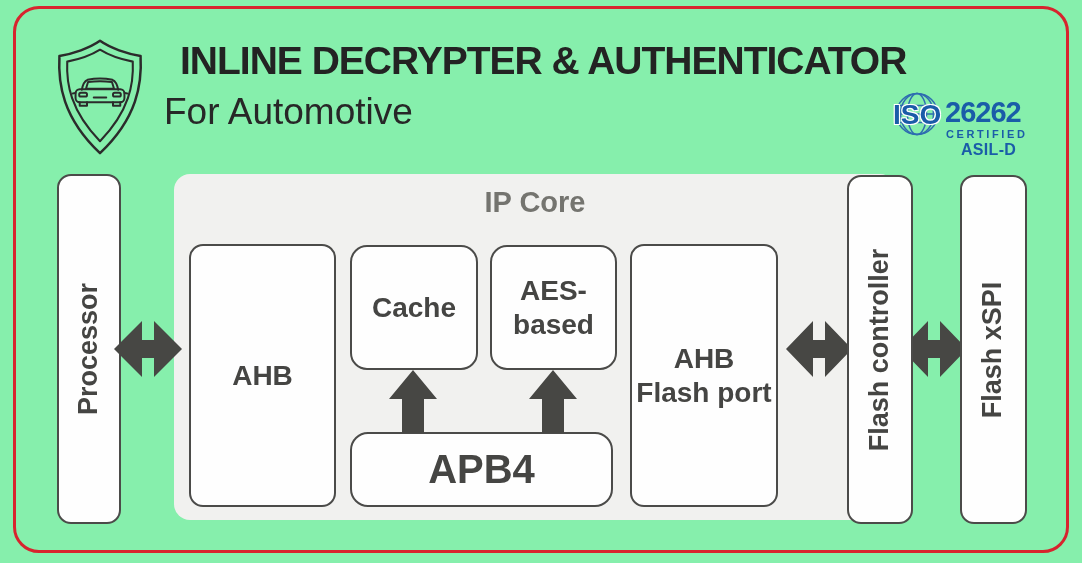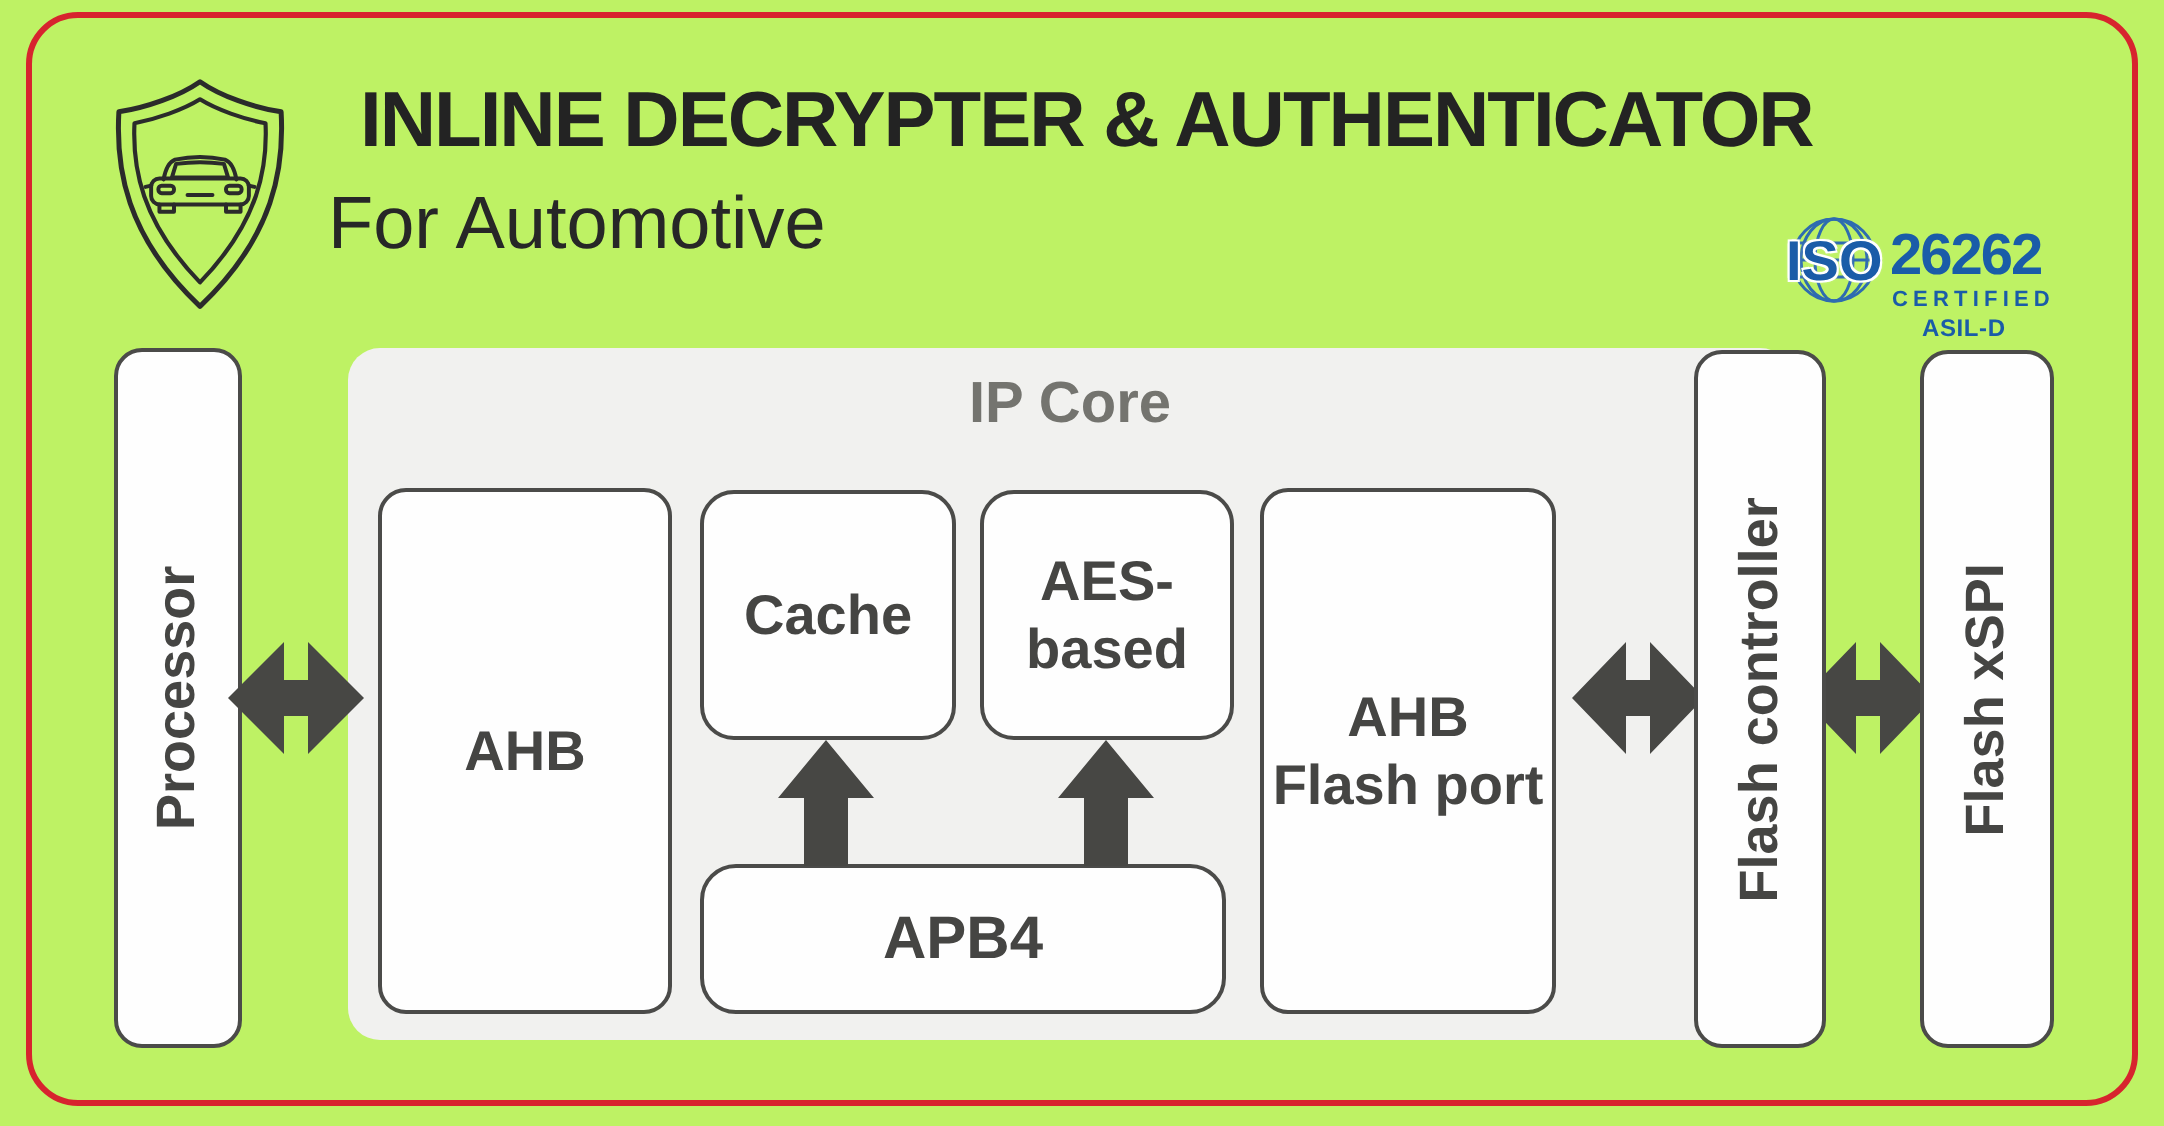--- a/index.html
+++ b/index.html
@@ -1,43 +1,43 @@
 <!DOCTYPE html>
 <html><head>
 <meta charset="utf-8">
 <style>
   html,body{margin:0;padding:0;background:#ffffff;}
   .canvas{
-    position:relative;width:1082px;height:563px;background:#bef264;
+    position:relative;width:1082px;height:563px;background:#86efac;
     font-family:"Liberation Sans","DejaVu Sans",sans-serif;overflow:hidden;
   }
   .frame{
     position:absolute;inset:6px 13px 10px 13px;border:3px solid #d7242e;
     border-radius:26px;pointer-events:none;
   }
   
   .shield{position:absolute;left:48px;top:36px;width:104px;height:122px;}
   .title{
     position:absolute;left:180px;top:40px;font-size:39px;font-weight:800;
     letter-spacing:-1px;color:#232323;white-space:nowrap;line-height:1.1;
   }
   .subtitle{
     position:absolute;left:164px;top:92px;font-size:37px;font-weight:400;
     color:#272727;white-space:nowrap;line-height:1.1;
   }
   
-  .iso-badge{position:absolute;left:893px;top:88px;width:145px;height:74px;color:#1a5ca8;margin-top:16px;}
+  .iso-badge{position:absolute;left:893px;top:88px;width:145px;height:74px;color:#1a5ca8;}
   .iso-globe{position:absolute;left:2px;top:4px;width:44px;height:44px;}
   .iso-word{
     position:absolute;left:0px;top:11px;font-size:28px;font-weight:800;letter-spacing:0px;
     color:#1a5ca8;text-shadow:0 0 2px #fff,1px 1px 0 #fff,-1px -1px 0 #fff,1px -1px 0 #fff,-1px 1px 0 #fff;
   }
   .iso-number{position:absolute;left:52px;top:8px;font-size:29px;font-weight:800;letter-spacing:-1px;}
   .iso-certified{position:absolute;left:53px;top:40px;font-size:11px;font-weight:700;letter-spacing:2.6px;}
-  .iso-asil{position:absolute;left:68px;top:53px;font-size:12px;font-weight:800;letter-spacing:0.3px;}
+  .iso-asil{position:absolute;left:68px;top:53px;font-size:16px;font-weight:800;letter-spacing:0.3px;}
   
   .block{
     position:absolute;background:#fefefe;border:2.5px solid #4b4b49;border-radius:14px;
     display:flex;align-items:center;justify-content:center;text-align:center;
     color:#454543;font-weight:700;font-size:28px;line-height:1.18;box-sizing:border-box;
   }
   .vlabel{transform:rotate(-90deg);white-space:nowrap;font-size:27px;}
   .ipcore{
     position:absolute;left:174px;top:174px;width:722px;height:346px;
     background:#f1f1ef;border-radius:16px;
@@ -107,21 +107,21 @@
     </div>
 
     <div class="block" style="left:176px;top:71px;width:128px;height:125px;border-radius:17px;">
       <span>Cache</span>
     </div>
 
     <div class="block" style="left:456px;top:70px;width:148px;height:263px;">
       <span><span>AHB</span><br><span>Flash port</span></span>
     </div>
 
-    <div class="block" style="left:176px;top:258px;width:263px;height:75px;border-radius:18px;font-size:30px;">
+    <div class="block" style="left:176px;top:258px;width:263px;height:75px;border-radius:18px;font-size:40px;">
       <span>APB4</span>
     </div>
 
     <div class="arrow" style="left:215px;top:196px;">
       <svg width="48" height="63" viewBox="0 0 48 63">
           <polygon points="24,0 48,29 35,29 35,63 13,63 13,29 0,29" fill="#474744"></polygon>
         </svg>
     </div>
     <div class="arrow" style="left:355px;top:196px;">
       <svg width="48" height="63" viewBox="0 0 48 63">

